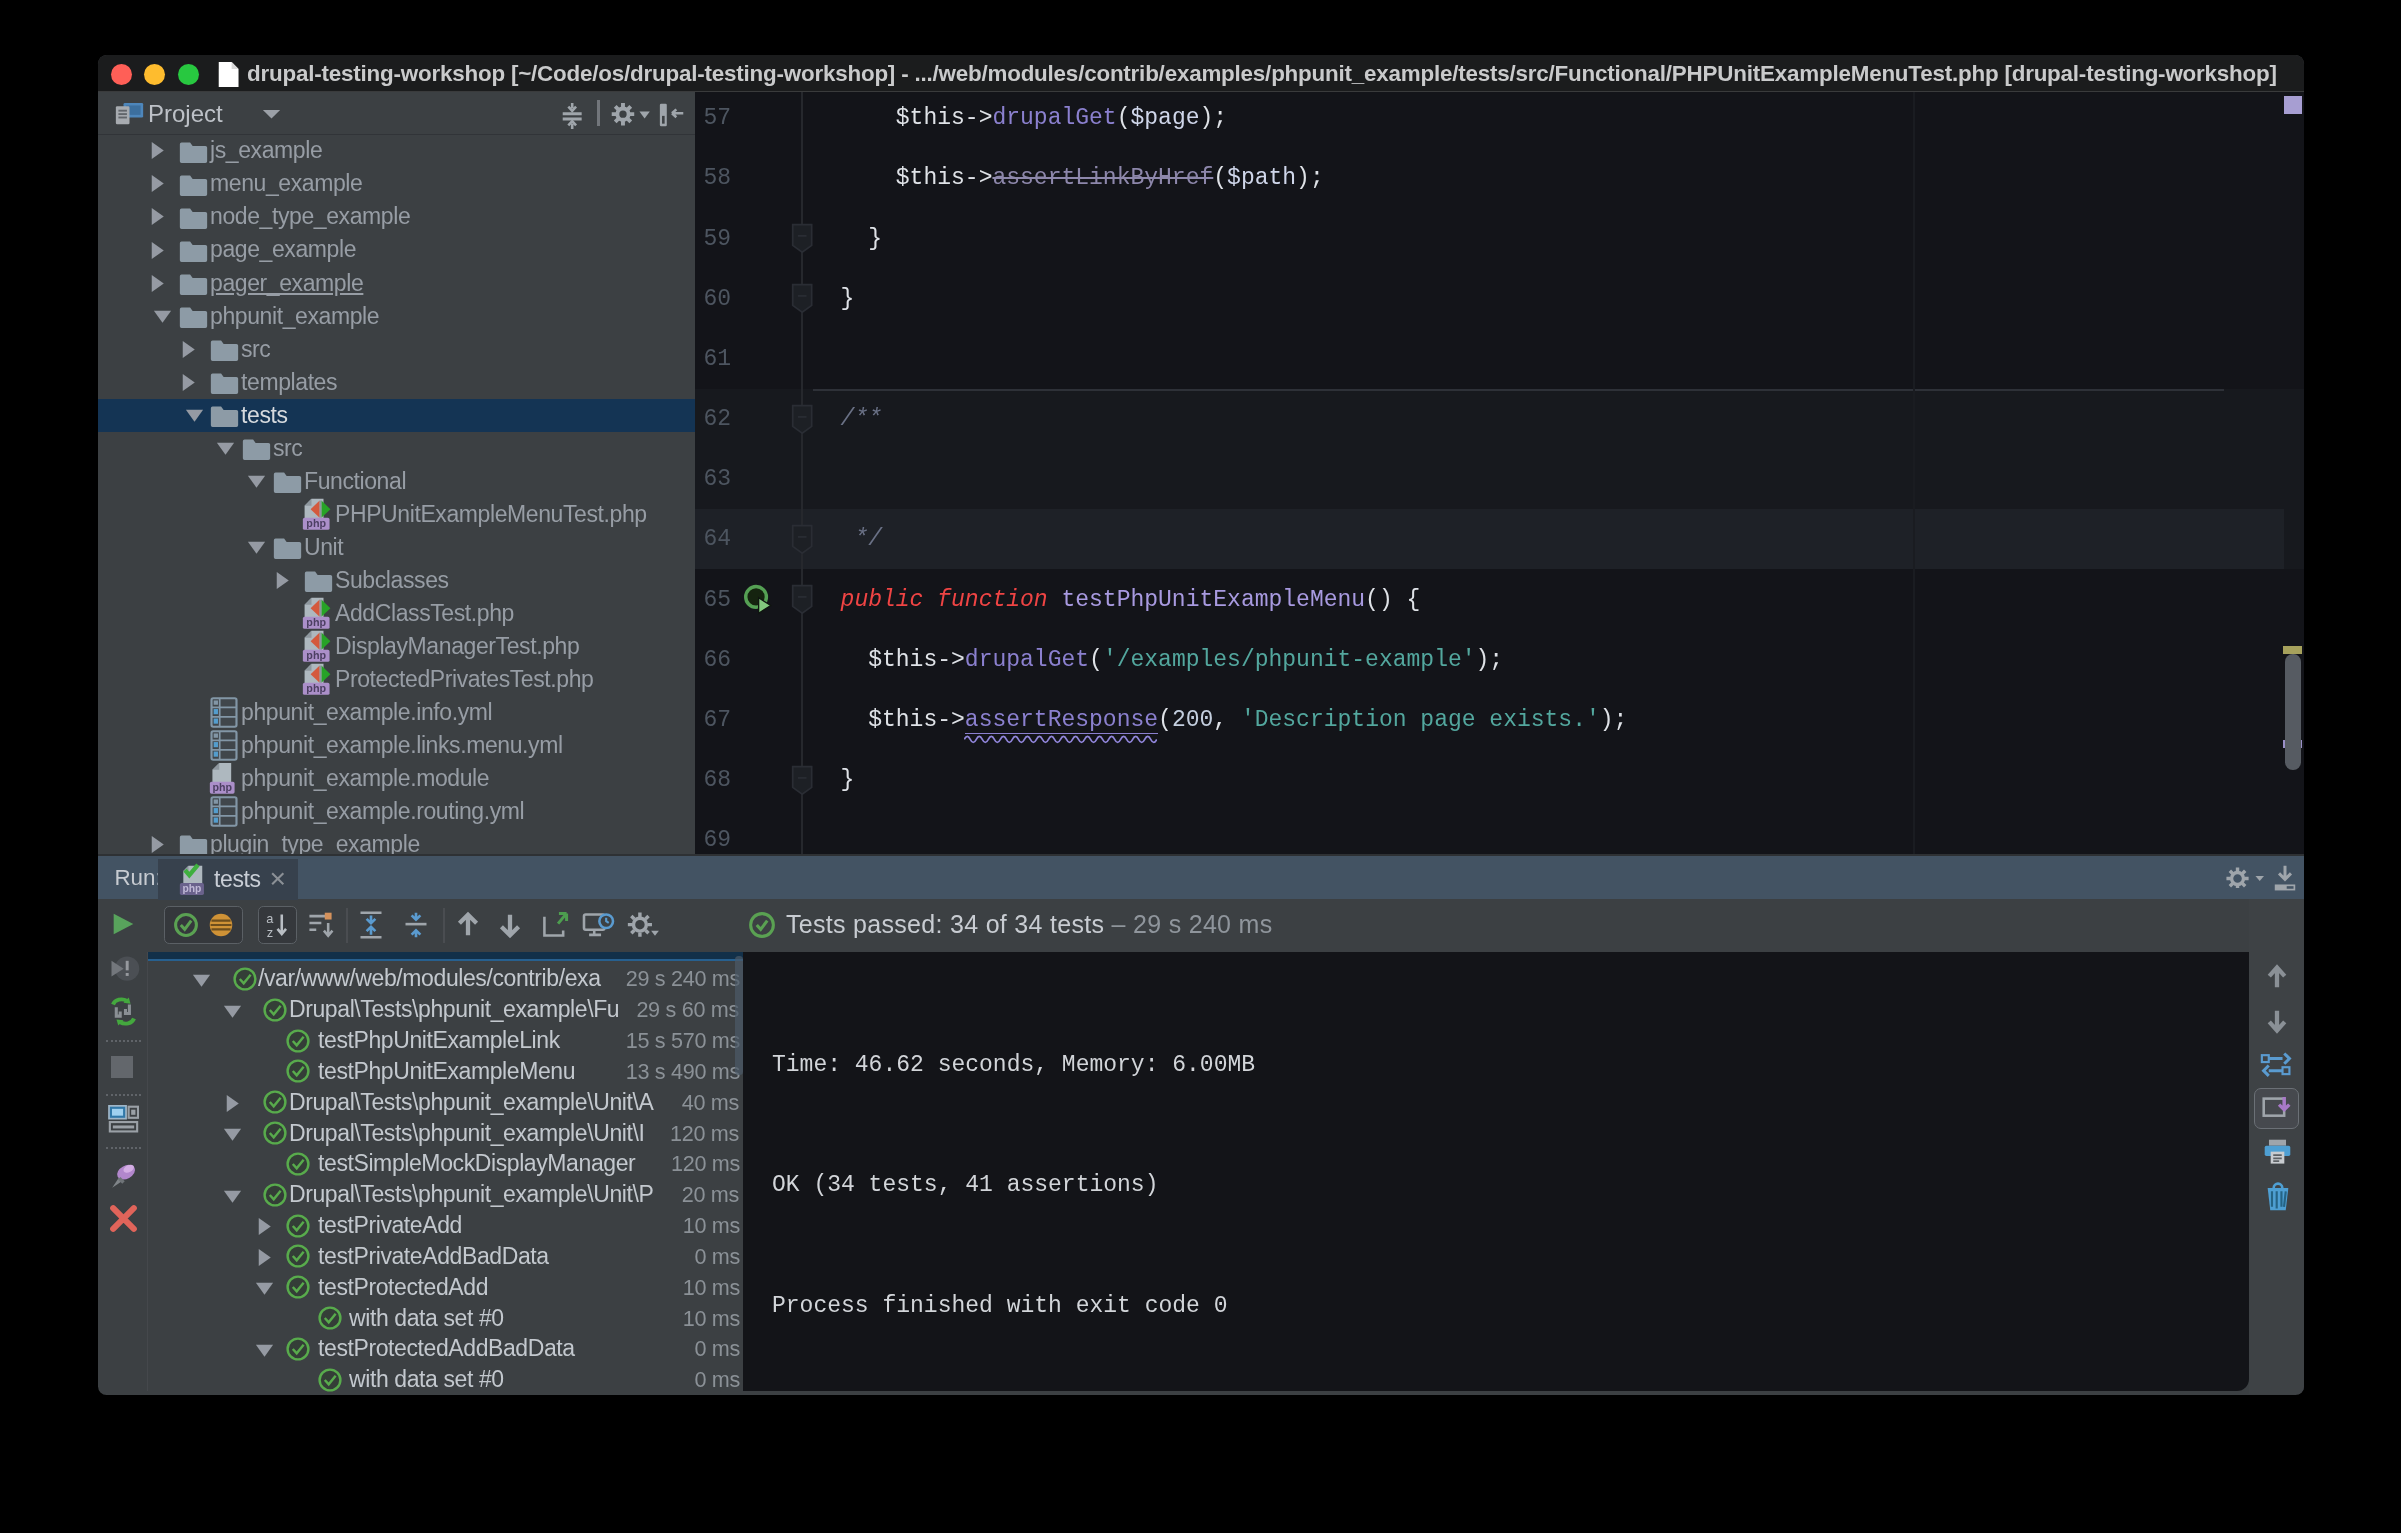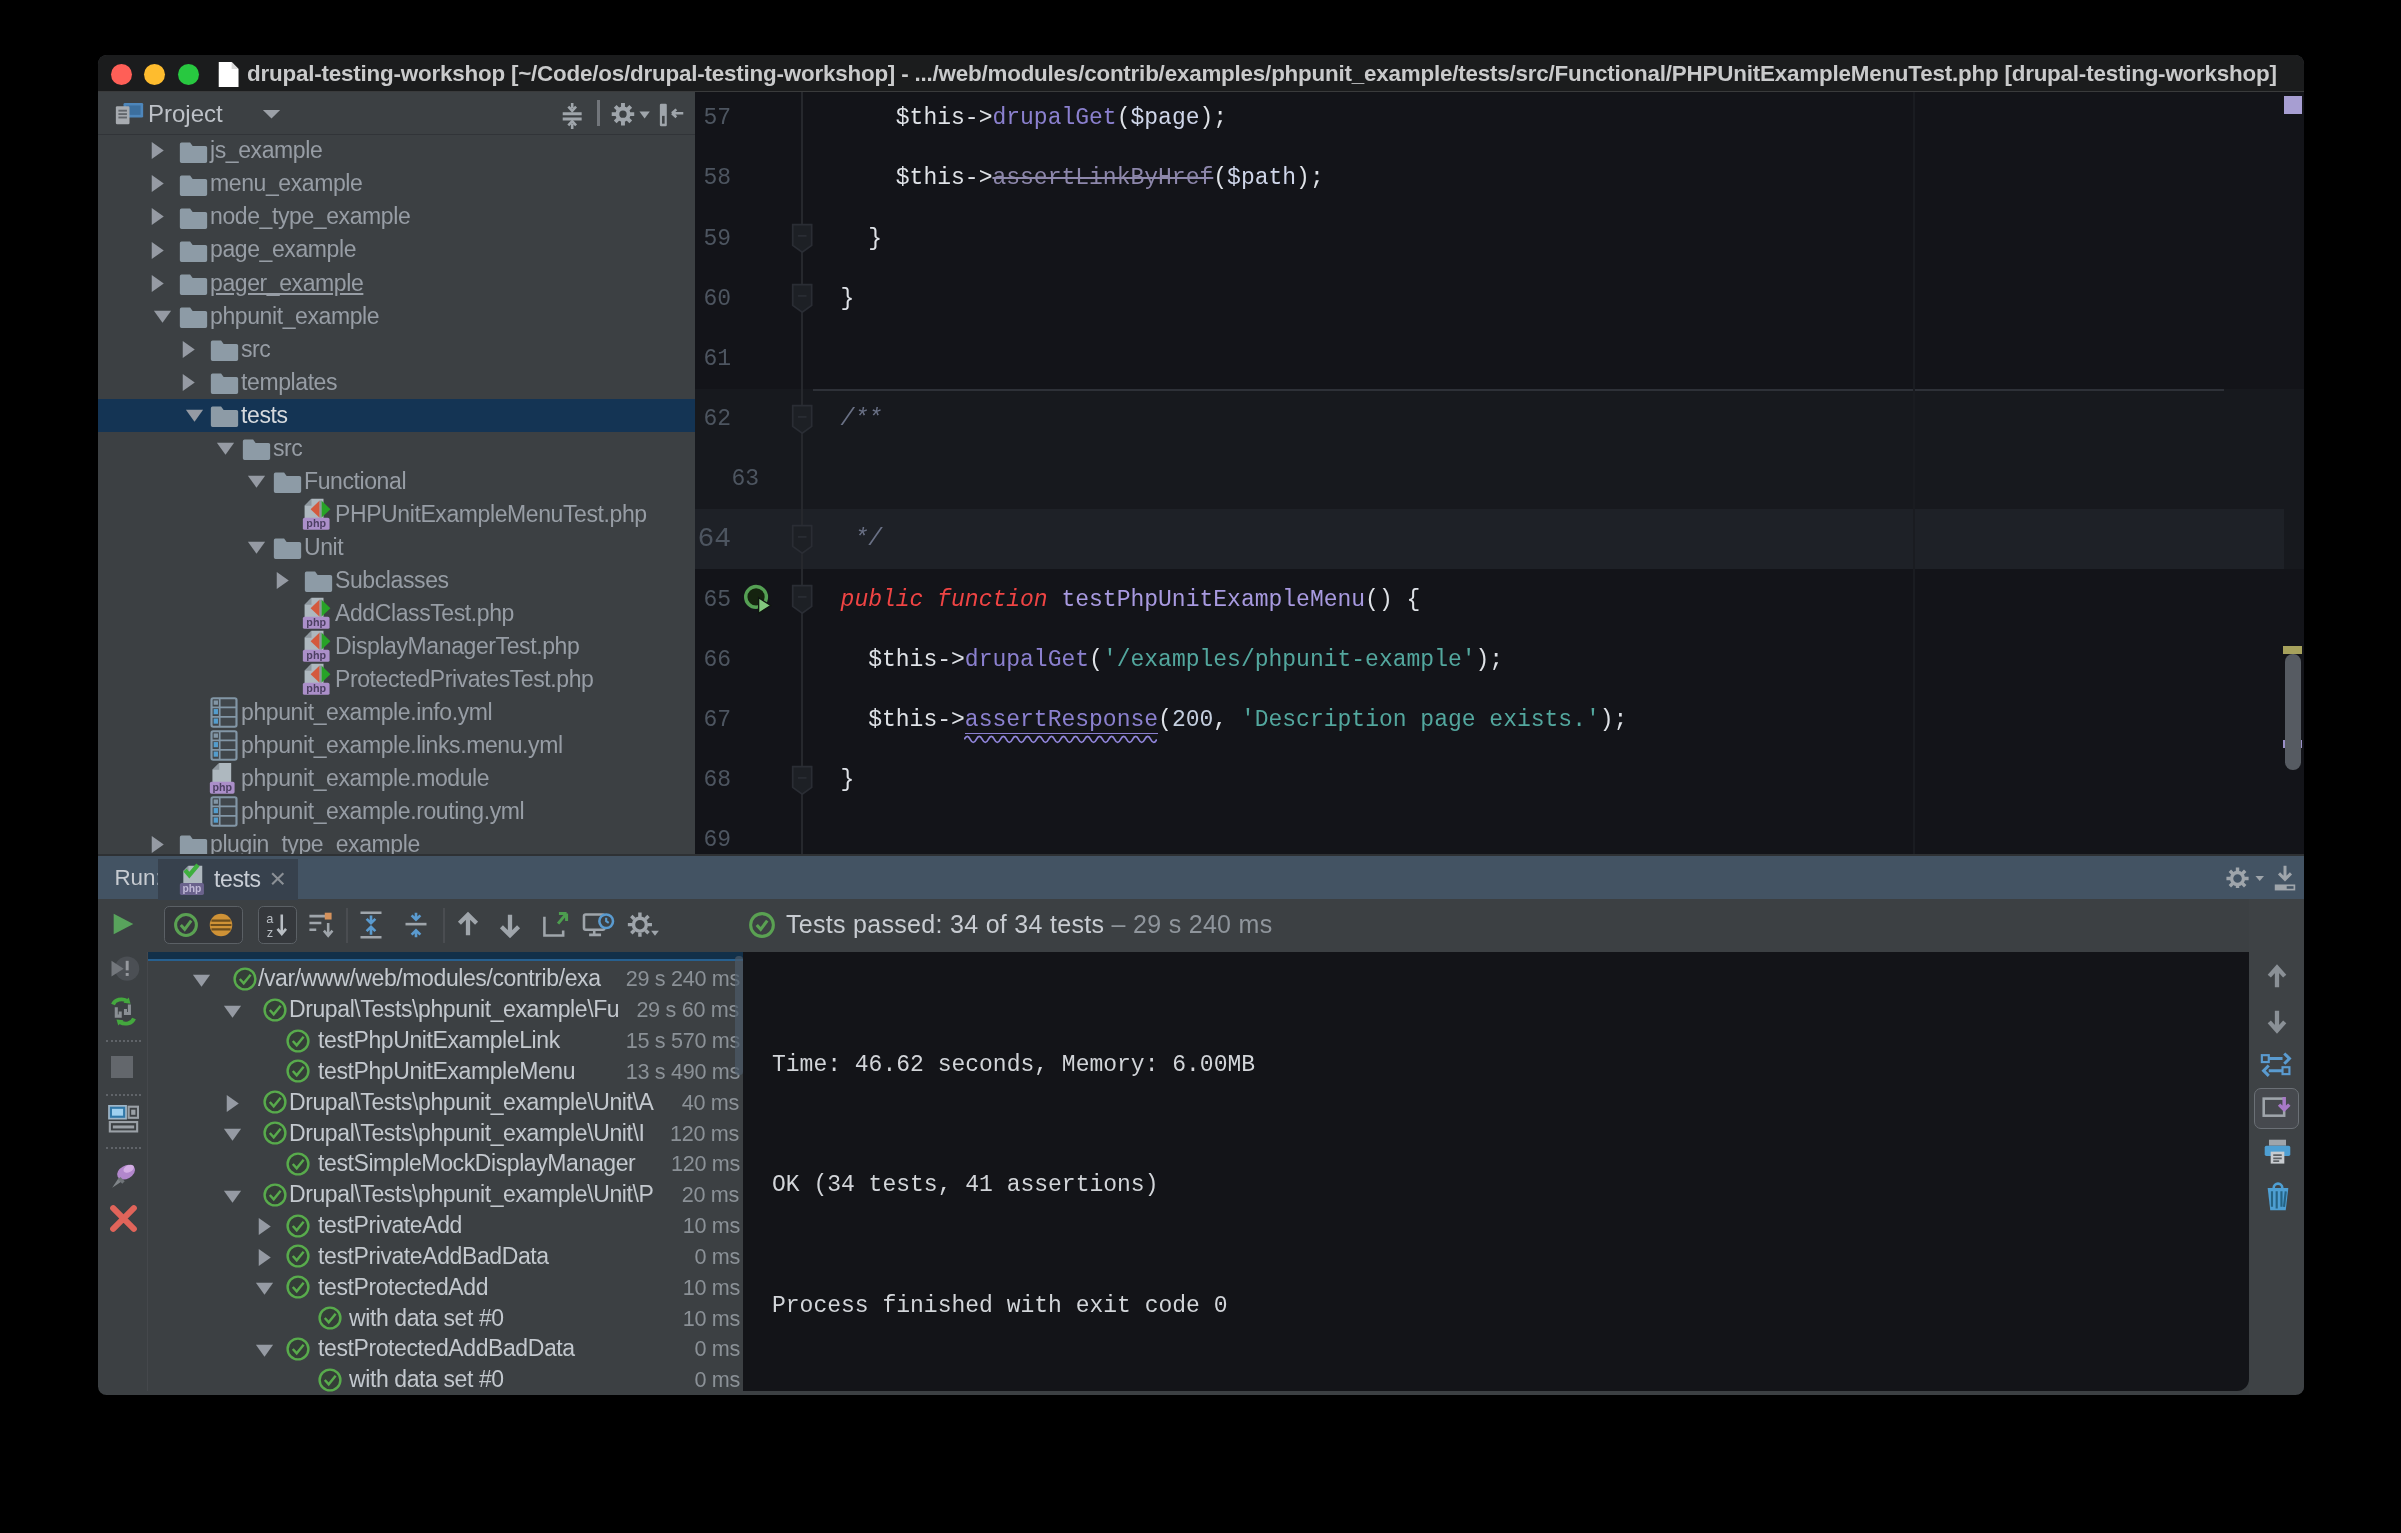--- a/index.html
+++ b/index.html
@@ -222,22 +222,22 @@
       <div style="position:absolute;left:0;top:417px;width:1589px;height:60px;background:#1e2127;"></div>
       <div style="position:absolute;left:118px;top:297px;width:1411px;height:1.7px;background:#2e3138;"></div>
       <div style="position:absolute;left:106px;top:0;width:1.7px;height:764px;background:#26282d;"></div>
       <div style="position:absolute;left:1218px;top:0;width:1.7px;height:764px;background:#1a1c21;"></div>
       <div style="position:absolute;left:0px;top:-3.8px;width:36px;height:60px;line-height:60px;font-family:'Liberation Mono',monospace;font-size:23px;color:#4d5560;text-align:right;">57</div>
       <div style="position:absolute;left:0px;top:56px;width:36px;height:60px;line-height:60px;font-family:'Liberation Mono',monospace;font-size:23px;color:#4d5560;text-align:right;">58</div>
       <div style="position:absolute;left:0px;top:117px;width:36px;height:60px;line-height:60px;font-family:'Liberation Mono',monospace;font-size:23px;color:#4d5560;text-align:right;">59</div>
       <div style="position:absolute;left:0px;top:177px;width:36px;height:60px;line-height:60px;font-family:'Liberation Mono',monospace;font-size:23px;color:#4d5560;text-align:right;">60</div>
       <div style="position:absolute;left:0px;top:237px;width:36px;height:60px;line-height:60px;font-family:'Liberation Mono',monospace;font-size:23px;color:#4d5560;text-align:right;">61</div>
       <div style="position:absolute;left:0px;top:297px;width:36px;height:60px;line-height:60px;font-family:'Liberation Mono',monospace;font-size:23px;color:#4d5560;text-align:right;">62</div>
-      <div style="position:absolute;left:0px;top:357px;width:36px;height:60px;line-height:60px;font-family:'Liberation Mono',monospace;font-size:23px;color:#4d5560;text-align:right;margin-left:28px;">63</div>
-      <div style="position:absolute;left:0px;top:417px;width:36px;height:60px;line-height:60px;font-family:'Liberation Mono',monospace;font-size:28px;color:#4d5560;text-align:right;">64</div>
+      <div style="position:absolute;left:0px;top:357px;width:36px;height:60px;line-height:60px;font-family:'Liberation Mono',monospace;font-size:23px;color:#4d5560;text-align:right;">63</div>
+      <div style="position:absolute;left:0px;top:417px;width:36px;height:60px;line-height:60px;font-family:'Liberation Mono',monospace;font-size:23px;color:#4d5560;text-align:right;">64</div>
       <div style="position:absolute;left:0px;top:478px;width:36px;height:60px;line-height:60px;font-family:'Liberation Mono',monospace;font-size:23px;color:#4d5560;text-align:right;">65</div>
       <div style="position:absolute;left:0px;top:538px;width:36px;height:60px;line-height:60px;font-family:'Liberation Mono',monospace;font-size:23px;color:#4d5560;text-align:right;">66</div>
       <div style="position:absolute;left:0px;top:598px;width:36px;height:60px;line-height:60px;font-family:'Liberation Mono',monospace;font-size:23px;color:#4d5560;text-align:right;">67</div>
       <div style="position:absolute;left:0px;top:658px;width:36px;height:60px;line-height:60px;font-family:'Liberation Mono',monospace;font-size:23px;color:#4d5560;text-align:right;">68</div>
       <div style="position:absolute;left:0px;top:718px;width:36px;height:60px;line-height:60px;font-family:'Liberation Mono',monospace;font-size:23px;color:#4d5560;text-align:right;">69</div>
       <svg style="position:absolute;left:96px;top:131px" width="22.4" height="31" viewBox="0 0 26 36">
 <path d="M2 2 h22 v24 l-11 8 -11 -8 z" fill="#1d2025" stroke="#2a2d34" stroke-width="2"></path>
 <path d="M8 15 h10" stroke="#2a2d34" stroke-width="2"></path>
       </svg>
       <svg style="position:absolute;left:96px;top:191px" width="22.4" height="31" viewBox="0 0 26 36">

